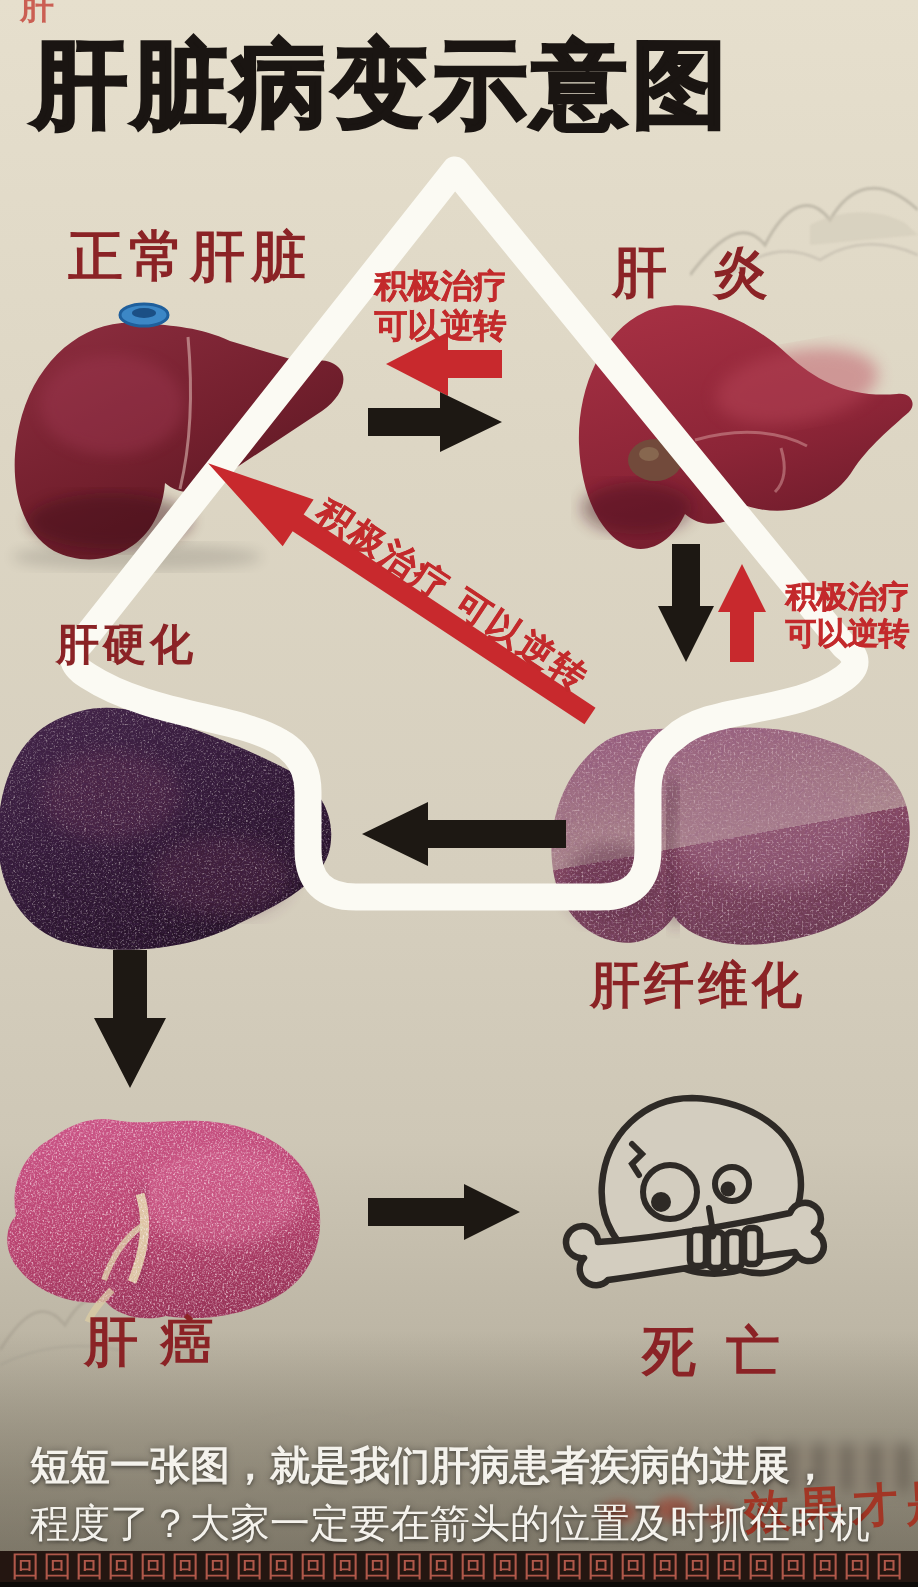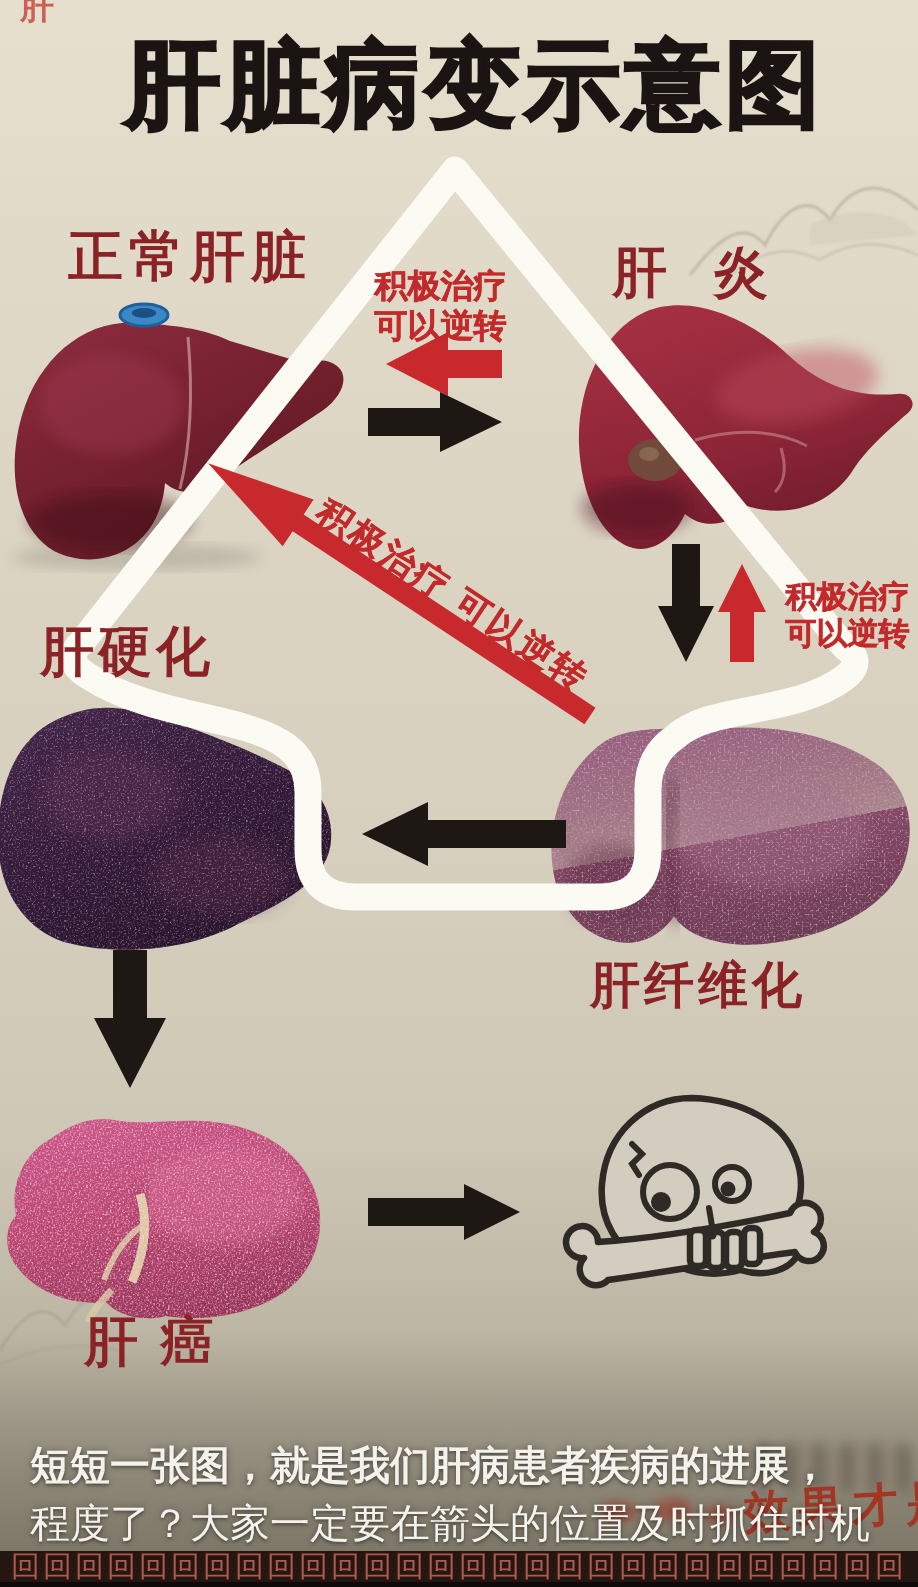--- a/index.html
+++ b/index.html
@@ -8,35 +8,35 @@
     font-family:"Liberation Sans",sans-serif;
     background:linear-gradient(180deg,#e6dfcd 0%,#ddd6c4 28%,#d6cfbe 55%,#cec7b6 72%,#bdb6a5 84%,#a19a89 93%,#918a79 100%);
   }
   .abs{position:absolute;}
   .layer-art{z-index:2;}
   .layer-arrows{z-index:4;}
   .layer-text{z-index:5;}
   .layer-caption{z-index:6;}
   .layer-border{z-index:7;}
   #title{
-    left:0;right:0;top:22px;text-align:center;
+    left:0;right:0;top:22px;text-align:left;
     font-size:95px;font-weight:700;letter-spacing:5px;color:#1a1512;margin-left:32px;
     -webkit-text-stroke:3px #1a1512;
   }
   .stage-label{
     font-weight:400;color:#8b2326;-webkit-text-stroke:1.5px #8b2326;white-space:nowrap;
   }
   .red-note{
     font-weight:700;color:#c32a2c;-webkit-text-stroke:0.6px #c32a2c;
     text-align:center;white-space:nowrap;line-height:1.2;
   }
   #corner-mark{left:20px;top:-16px;font-size:34px;color:#c2352b;opacity:.75;font-weight:700;}
   #label-normal{left:68px;top:220px;font-size:55px;letter-spacing:6px;}
   #label-hepatitis{left:612px;top:220px;font-size:55px;letter-spacing:46px;margin-top:16px;}
-  #label-cirrhosis{left:40px;top:616px;font-size:54px;letter-spacing:4px;}
+  #label-cirrhosis{left:56px;top:616px;font-size:43px;letter-spacing:4px;}
   #label-fibrosis{left:590px;top:952px;font-size:50px;letter-spacing:4px;}
   #label-cancer{left:84px;top:1306px;font-size:54px;letter-spacing:22px;}
   #label-death{left:642px;top:1316px;font-size:54px;letter-spacing:30px;}
   #note-top{left:348px;top:266px;width:185px;font-size:33px;}
   #note-right{left:770px;top:578px;width:155px;font-size:31px;}
   #note-diagonal{
     left:238px;top:574px;width:430px;font-size:35px;letter-spacing:3px;
     transform:rotate(33.5deg);transform-origin:center center;
   }
   .caption-line{
@@ -273,20 +273,21 @@
   </svg>
 
   <div class="abs layer-text" id="corner-mark">肝</div>
   <div class="abs layer-text" id="title">肝脏病变示意图</div>
 
   <div class="abs layer-text stage-label" id="label-normal">正常肝脏</div>
   <div class="abs layer-text stage-label" id="label-hepatitis">肝炎</div>
   <div class="abs layer-text stage-label" id="label-cirrhosis">肝硬化</div>
   <div class="abs layer-text stage-label" id="label-cancer">肝癌</div>
   <div class="abs layer-text stage-label" id="label-fibrosis">肝纤维化</div>
+  <div class="abs layer-text stage-label" id="label-death">死亡</div>
 
   <div class="abs layer-text red-note" id="note-top">
     <div>积极治疗</div>
     <div>可以逆转</div>
   </div>
   <div class="abs layer-text red-note" id="note-right">
     <div>积极治疗</div>
     <div>可以逆转</div>
   </div>
   <div class="abs layer-text red-note" id="note-diagonal">积极治疗  可以逆转</div>

